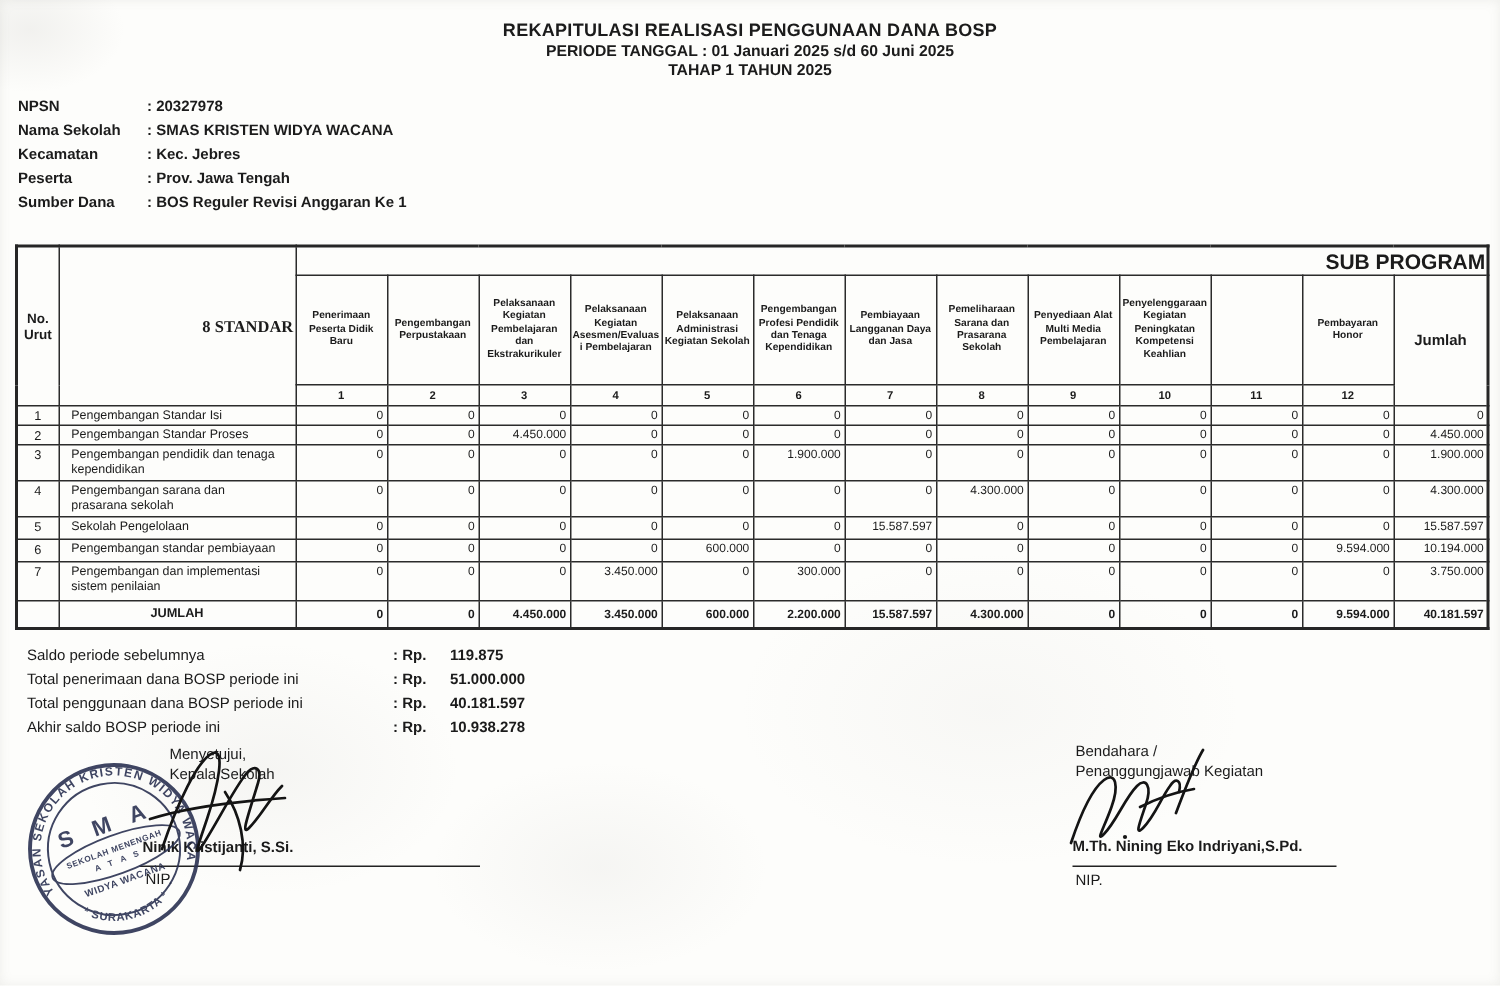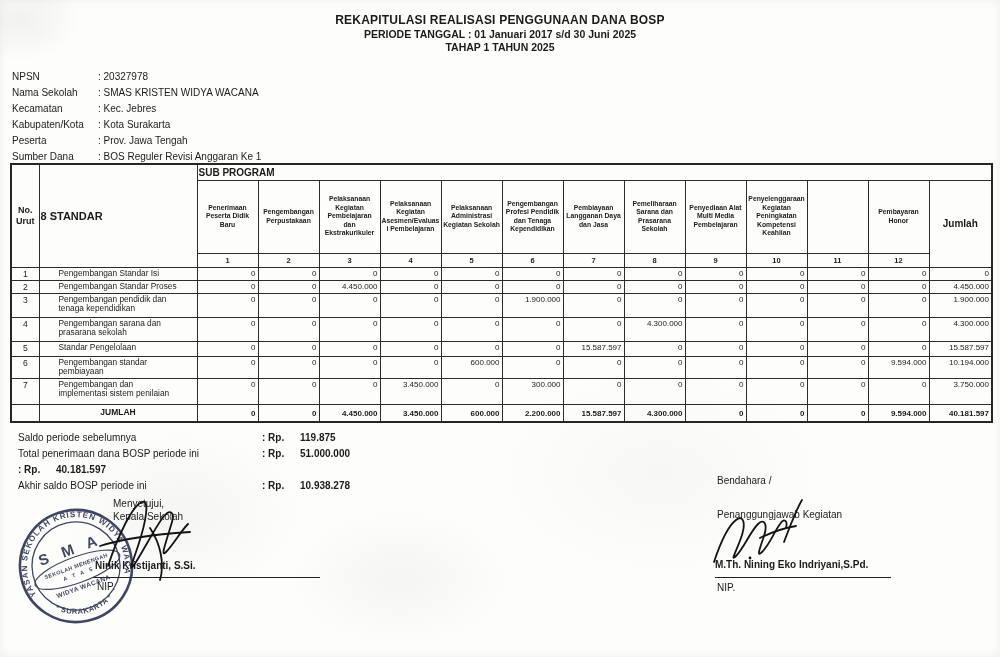--- a/index.html
+++ b/index.html
@@ -14,39 +14,39 @@
       #fdfdfb;
     box-shadow:inset 0 0 8px rgba(120,120,115,.12);
   }
   .abs{position:absolute;}
   
   .title-block{left:0;top:13px;width:1000px;text-align:center;line-height:1.25;}
   .title-1{font-size:12px;font-weight:bold;letter-spacing:.2px;}
   .title-2,.title-3{font-size:10.5px;font-weight:bold;}
   
   .info-block{left:12px;top:66px;font-size:10px;}
-  .info-row{display:flex;height:16px;align-items:flex-end;}
+  .info-row{display:flex;height:16px;align-items:flex-start;font-weight:bold;}
   .info-label{width:86px;}
   .info-value{white-space:pre;}
   
   table.rekap{
     position:absolute;left:10px;top:163px;width:981px;
     border-collapse:collapse;table-layout:fixed;
     border:2px solid #262626;
   }
   table.rekap td{border:1px solid #2b2b2b;overflow:hidden;}
-  .h-subprog{font-size:10px;font-weight:bold;text-align:left;vertical-align:middle;}
+  .h-subprog{font-size:14px;font-weight:bold;text-align:right;vertical-align:middle;}
   .h-no{font-size:9px;font-weight:bold;text-align:center;vertical-align:middle;line-height:1.15;}
-  .h-standar{font-size:11px;font-weight:bold;text-align:left;vertical-align:middle;}
+  .h-standar{font-size:11px;font-weight:bold;text-align:right;vertical-align:middle;font-family:Liberation Serif, serif;}
   .h-jumlah{font-size:10px;font-weight:bold;text-align:center;vertical-align:middle;}
   .col-h{font-size:6.8px;font-weight:bold;text-align:center;vertical-align:middle;
          line-height:1.25;padding:0 1px;overflow-wrap:break-word;word-break:break-word;}
   .col-n{font-size:7.5px;font-weight:bold;text-align:center;vertical-align:middle;}
   .c-no{font-size:8.5px;text-align:center;vertical-align:top;padding-top:1px;}
-  .c-label{font-size:8.3px;text-align:left;vertical-align:top;padding:1px 19px;line-height:1.15;}
+  .c-label{font-size:8.3px;text-align:left;vertical-align:top;padding:1px 8px;line-height:1.15;}
   .c-val,.c-jml{font-size:8px;text-align:right;vertical-align:top;padding:1px 2px 0 0;}
   tbody tr:nth-child(1),tbody tr:nth-child(2){height:13px;}
   tbody tr:nth-child(3),tbody tr:nth-child(4){height:24px;}
   tbody tr:nth-child(5),tbody tr:nth-child(6){height:15px;}
   tbody tr:nth-child(7){height:26px;}
   tbody tr.total-row{height:18px;}
   tr.total-row td{font-weight:bold;vertical-align:middle;}
   tr.total-row .c-label{text-align:center;font-size:8.5px;}
   thead tr.r-band{height:16px;}
   thead tr.r-labels{height:73px;}
@@ -65,40 +65,36 @@
   .stamp-svg{opacity:.9;}
   .ink-svg path{fill:none;stroke:#141414;stroke-width:1.8;stroke-linecap:round;}
 </style>
 </head>
 <body>
 
 <div class="page">
 
   <div class="abs title-block">
     <div class="title-1">REKAPITULASI REALISASI PENGGUNAAN DANA BOSP</div>
-    <div class="title-2">PERIODE TANGGAL : 01 Januari 2017 s/d 30 Juni 2025</div>
+    <div class="title-2">PERIODE TANGGAL : 01 Januari 2025 s/d 60 Juni 2025</div>
     <div class="title-3">TAHAP 1 TAHUN 2025</div>
   </div>
 
   <div class="abs info-block">
     <div class="info-row">
       <span class="info-label">NPSN</span>
       <span class="info-value">: 20327978</span>
     </div>
     <div class="info-row">
       <span class="info-label">Nama Sekolah</span>
       <span class="info-value">: SMAS KRISTEN WIDYA WACANA</span>
     </div>
     <div class="info-row">
       <span class="info-label">Kecamatan</span>
       <span class="info-value">: Kec. Jebres</span>
-    </div>
-    <div class="info-row">
-      <span class="info-label">Kabupaten/Kota</span>
-      <span class="info-value">: Kota Surakarta</span>
     </div>
     <div class="info-row">
       <span class="info-label">Peserta</span>
       <span class="info-value">: Prov. Jawa Tengah</span>
     </div>
     <div class="info-row">
       <span class="info-label">Sumber Dana</span>
       <span class="info-value">: BOS Reguler Revisi Anggaran Ke 1</span>
     </div>
   </div>
@@ -221,21 +217,21 @@
           <td class="c-val">0</td>
           <td class="c-val">4.300.000</td>
           <td class="c-val">0</td>
           <td class="c-val">0</td>
           <td class="c-val">0</td>
           <td class="c-val">0</td>
           <td class="c-jml">4.300.000</td>
         </tr>
         <tr class="data-row">
           <td class="c-no">5</td>
-          <td class="c-label">Standar Pengelolaan</td>
+          <td class="c-label">Sekolah Pengelolaan</td>
           <td class="c-val">0</td>
           <td class="c-val">0</td>
           <td class="c-val">0</td>
           <td class="c-val">0</td>
           <td class="c-val">0</td>
           <td class="c-val">0</td>
           <td class="c-val">15.587.597</td>
           <td class="c-val">0</td>
           <td class="c-val">0</td>
           <td class="c-val">0</td>
@@ -302,37 +298,38 @@
       <span class="sum-label">Saldo periode sebelumnya</span>
       <span class="sum-cur">: Rp.</span>
       <span class="sum-amount">119.875</span>
     </div>
     <div class="sum-row">
       <span class="sum-label">Total penerimaan dana BOSP periode ini</span>
       <span class="sum-cur">: Rp.</span>
       <span class="sum-amount">51.000.000</span>
     </div>
     <div class="sum-row">
+      <span class="sum-label">Total penggunaan dana BOSP periode ini</span>
       <span class="sum-cur">: Rp.</span>
       <span class="sum-amount">40.181.597</span>
     </div>
     <div class="sum-row">
       <span class="sum-label">Akhir saldo BOSP periode ini</span>
       <span class="sum-cur">: Rp.</span>
       <span class="sum-amount">10.938.278</span>
     </div>
   </div>
 
   <div class="abs sig" style="left:113px;top:498px;">Menyetujui,</div>
   <div class="abs sig" style="left:113px;top:511px;">Kepala Sekolah</div>
   <div class="abs sig-name" style="left:95px;top:560px;">Ninik Kristijanti, S.Si.</div>
   <div class="abs sig-line" style="left:93px;top:577px;width:227px;"></div>
   <div class="abs sig" style="left:97px;top:581px;">NIP.</div>
 
-  <div class="abs sig" style="left:717px;top:475px;">Bendahara /</div>
+  <div class="abs sig" style="left:717px;top:496px;">Bendahara /</div>
   <div class="abs sig" style="left:717px;top:509px;">Penanggungjawab Kegiatan</div>
   <div class="abs sig-name" style="left:715px;top:559px;">M.Th. Nining Eko Indriyani,S.Pd.</div>
   <div class="abs sig-line" style="left:715px;top:577px;width:176px;"></div>
   <div class="abs sig" style="left:717px;top:582px;">NIP.</div>
 
   <svg class="abs stamp-svg" id="stamp-svg" style="left: 8px; top: 490px; color: rgb(43, 50, 82);" width="136" height="156" viewBox="0 0 136 156">
     <g transform="rotate(-12 68 76)" fill="currentColor" stroke="none">
       <circle cx="68" cy="76" r="56" fill="none" stroke="currentColor" stroke-width="2.6"></circle>
       <circle cx="68" cy="76" r="44" fill="none" stroke="currentColor" stroke-width="1.3"></circle>
       <path id="arcTop" d="M 23.6,96.7 A 49,49 0 1 1 112.4,96.7" fill="none"></path>

